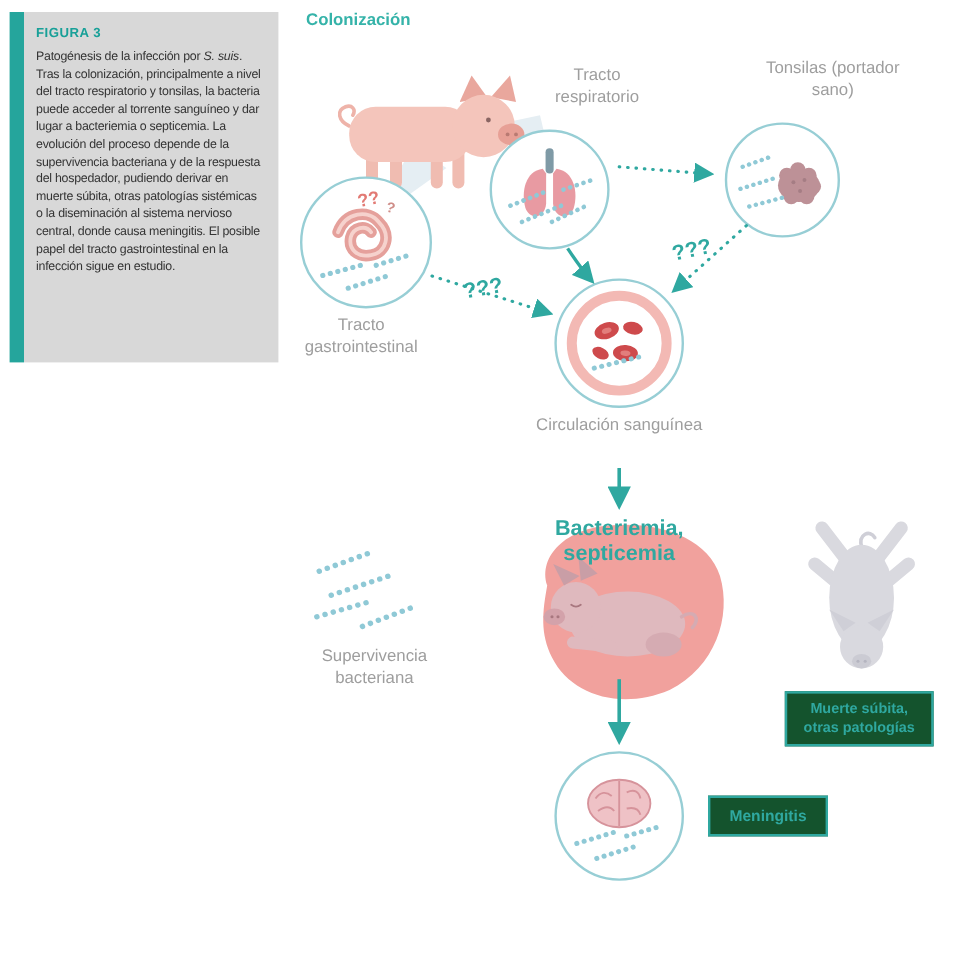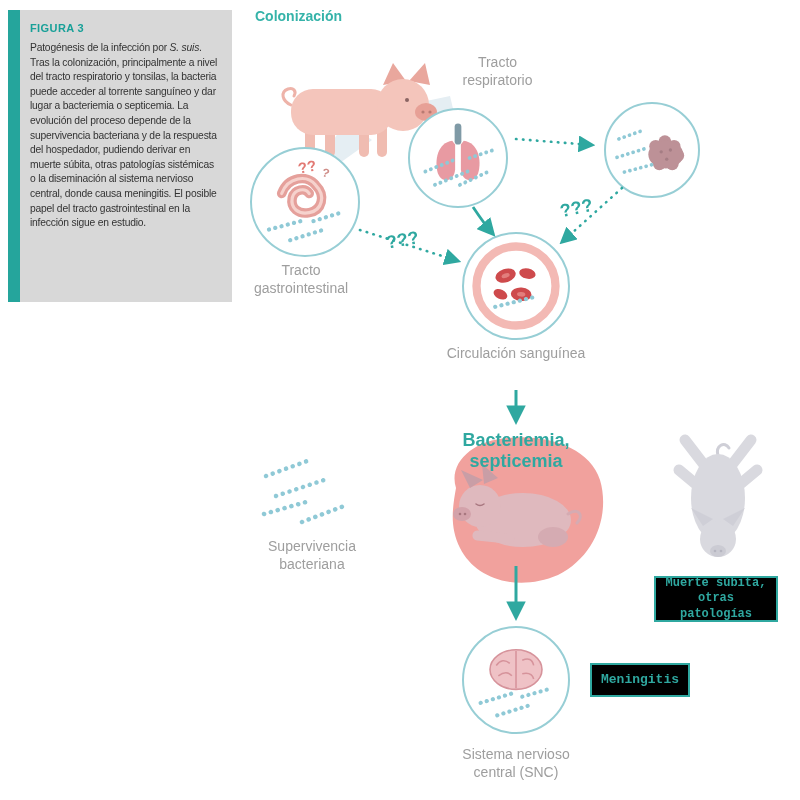--- a/index.html
+++ b/index.html
@@ -15,21 +15,21 @@
   .fig-body .it{font-style:italic;}
   
   .main-title{left:255px;top:8px;z-index:6;color:#35b3a9;font-weight:bold;font-size:14px;line-height:1.18;}
   .main-title .it{font-style:italic;}
   
   .circle-node{position:absolute;background:#fff;border:2.5px solid #97ced5;border-radius:50%;z-index:2;box-sizing:border-box;overflow:hidden;}
   
   .label{position:absolute;color:#9e9e9e;font-size:14px;line-height:1.28;text-align:center;z-index:4;}
   .teal-label{position:absolute;color:#2fa8a0;font-weight:bold;font-size:18px;text-align:center;z-index:4;}
   
-  .outcome-box{position:absolute;background:#000000;border:2px solid #2fa8a0;color:#2fa8a0;font-weight:bold;display:flex;align-items:center;justify-content:center;text-align:center;z-index:4;box-sizing:border-box;line-height:1.3;font-family:Liberation Mono, monospace;}
+  .outcome-box{position:absolute;background:#14532d;border:2px solid #2fa8a0;color:#2fa8a0;font-weight:bold;display:flex;align-items:center;justify-content:center;text-align:center;z-index:4;box-sizing:border-box;line-height:1.3;}
   
   .qm{position:absolute;font-weight:bold;z-index:5;}
   .qm-teal{color:#2fa8a0;font-size:18px;}
   .qm-pink{color:#e27a74;font-size:15px;}
   .z1{z-index:1;} .z3{z-index:3;pointer-events:none;}
 </style>
 </head>
 <body>
 
 <div id="canvas">
@@ -199,24 +199,24 @@
     <div class="fig-body">
       <span class="it" style="font-style:normal">Patogénesis de la infección por </span><span class="it">S. suis</span><span style="font-style:normal">. Tras la colonización, principalmente a nivel del tracto respiratorio y tonsilas, la bacteria puede acceder al torrente sanguíneo y dar lugar a bacteriemia o septicemia. La evolución del proceso depende de la supervivencia bacteriana y de la respuesta del hospedador, pudiendo derivar en muerte súbita, otras patologías sistémicas o la diseminación al sistema nervioso central, donde causa meningitis. El posible papel del tracto gastrointestinal en la infección sigue en estudio.</span>
     </div>
   </div>
 
   <div class="abs main-title">
     <div>Colonización</div>
   </div>
 
   <div class="label" style="left:445px;top:54px;width:105px;">Tracto respiratorio</div>
+  <div class="label" style="left:634px;top:48px;width:120px;">Tonsilas (portador sano)</div>
   <div class="label" style="left:242px;top:262px;width:118px;">Tracto gastrointestinal</div>
   <div class="label" style="left:426px;top:345px;width:180px;">Circulación sanguínea</div>
   <div class="label" style="left:252px;top:538px;width:120px;">Supervivencia bacteriana</div>
-  <div class="label" style="left:446px;top:746px;width:140px;">Sistema nervioso central (SNC)</div>
   <div class="teal-label" style="left:420px;top:430px;width:192px;">Bacteriemia, septicemia</div>
 
   <div class="outcome-box" style="left:654px;top:576px;width:124px;height:46px;font-size:12px;padding:4px;">Muerte súbita, otras patologías</div>
   <div class="outcome-box" style="left:590px;top:663px;width:100px;height:34px;font-size:13px;">Meningitis</div>
 
   <div class="qm qm-teal" style="left:386px;top:230px;transform:rotate(-10deg);">???</div>
   <div class="qm qm-teal" style="left:560px;top:198px;transform:rotate(-12deg);">???</div>
   <div class="qm qm-pink" style="left:298px;top:158px;transform:rotate(-12deg);">??</div>
   <div class="qm qm-pink" style="left:322px;top:166px;font-size:12px;transform:rotate(14deg);color:#cf8d88;">?</div>
 

